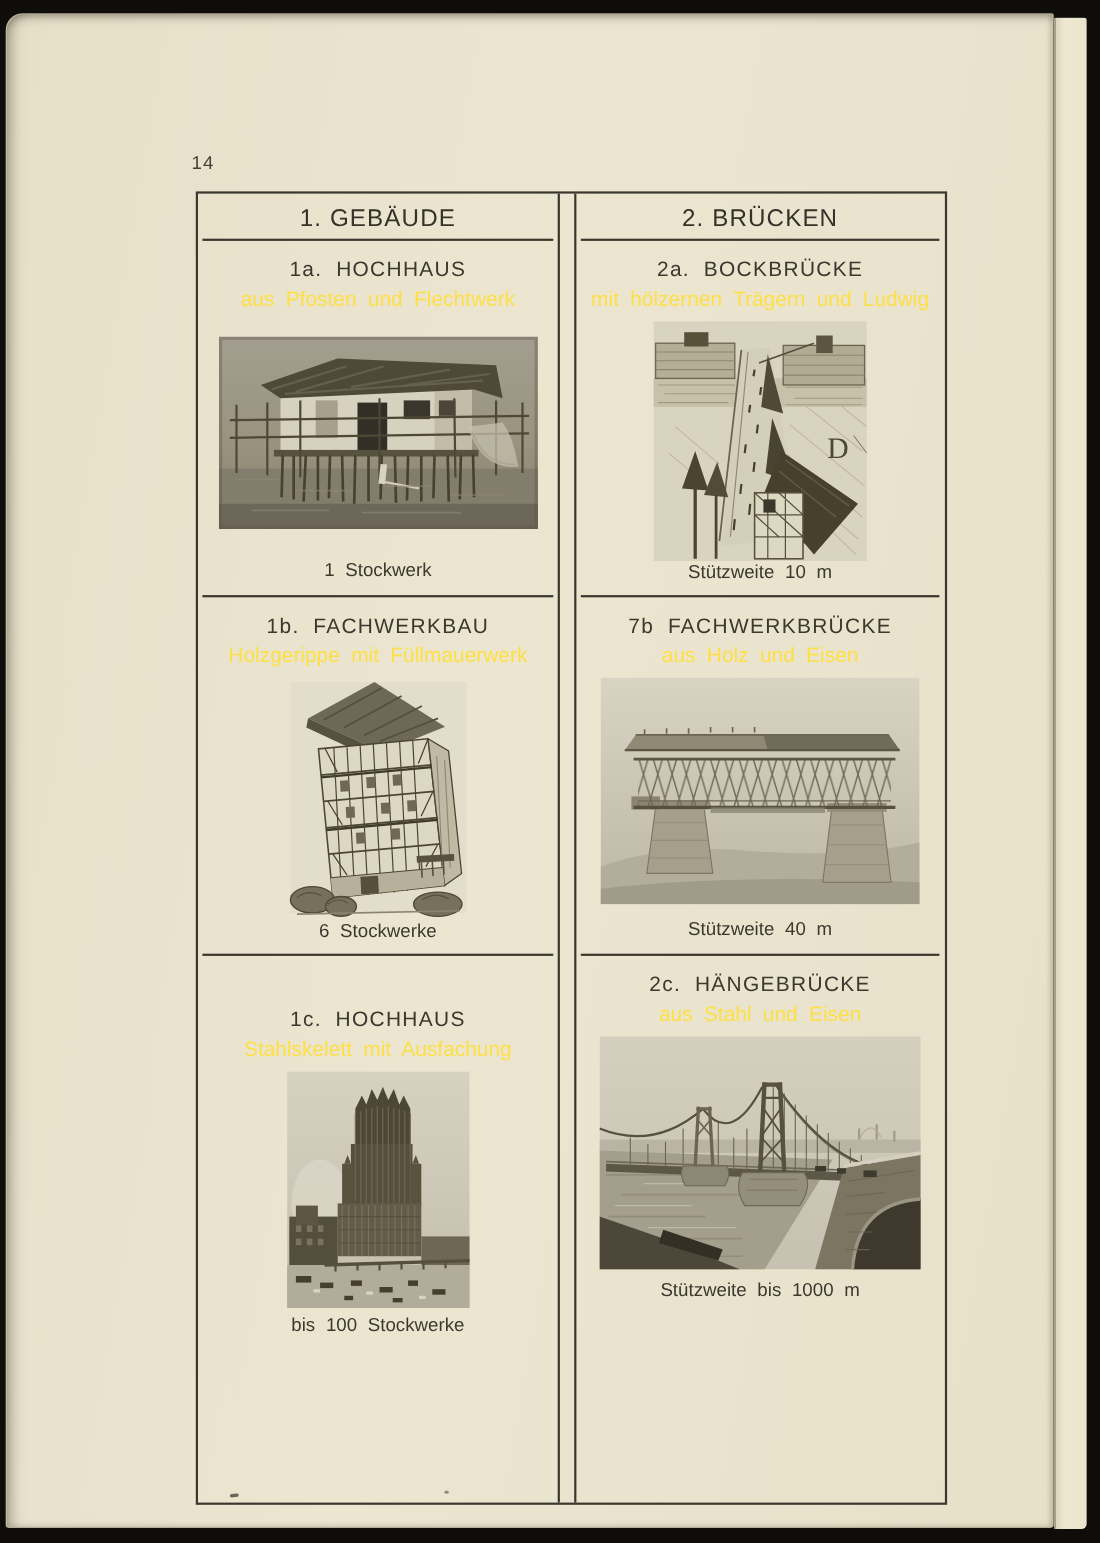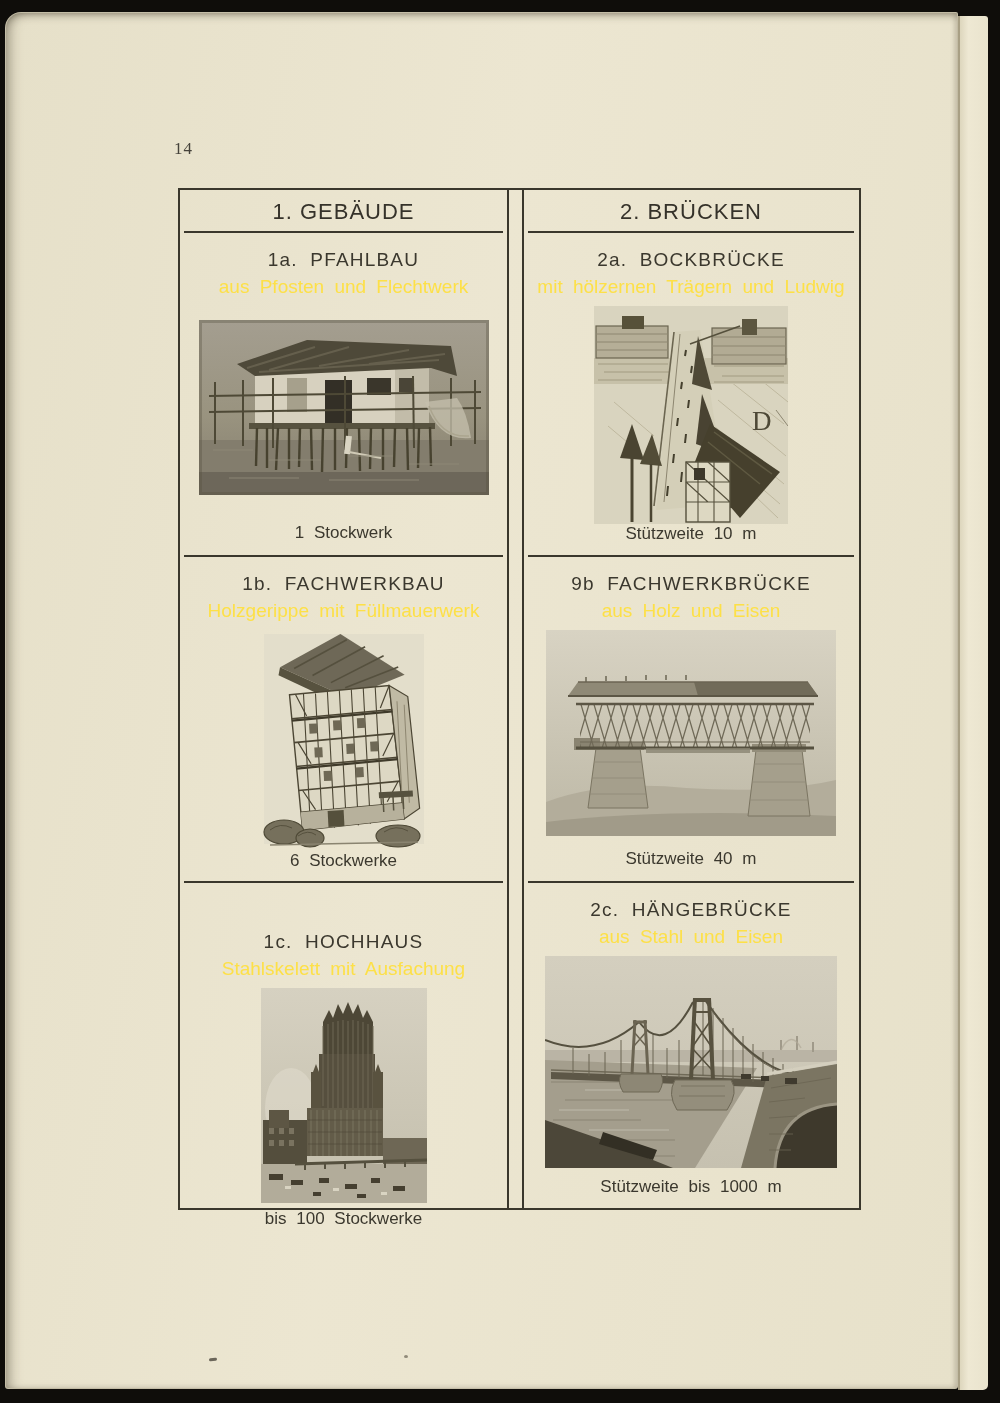--- a/index.html
+++ b/index.html
@@ -8,26 +8,26 @@
   .sheet{position:absolute;left:5px;top:12px;width:953px;height:1377px;
         background:linear-gradient(100deg,#e6e0c9,#ece6d1 45%,#e7e1ca);
         border:1px solid rgba(125,117,95,.35);
         border-radius:16px 2px 3px 3px;box-sizing:border-box;
         box-shadow:inset 10px 0 14px -8px rgba(70,62,45,.55),
                    inset 0 8px 10px -7px rgba(70,62,45,.5),
                    inset -3px 0 4px rgba(70,62,45,.18);}
   .next-edge{position:absolute;left:958px;top:16px;width:28px;height:1374px;
         background:linear-gradient(90deg,#ddd6bd,#eee8d3 30%,#e9e3cd);
         border-left:2px solid #a89f84;border-radius:0 3px 5px 0;}
-  .pagenum{position:absolute;left:174px;top:139px;font-family:Liberation Serif, serif;
+  .pagenum{position:absolute;left:174px;top:139px;font-family:Liberation Sans, sans-serif;
         font-size:17px;letter-spacing:1px;color:#45423a;}
   .running{position:absolute;left:178px;top:137px;width:684px;text-align:center;
         font-family:"Liberation Serif",serif;font-variant:small-caps;font-size:19px;
         letter-spacing:3px;color:#4a463c;}
-  .tbl{position:absolute;left:178px;top:188px;width:683px;height:1022px;
+  .tbl{position:absolute;left:178px;top:174px;width:683px;height:1194px;
         border:2.5px solid #3a372c;box-sizing:border-box;}
   .divider{position:absolute;left:327px;top:0;width:17px;height:100%;
         border-left:2px solid #3a372c;border-right:2px solid #3a372c;box-sizing:border-box;}
   .th{position:absolute;top:0;height:42px;line-height:44px;text-align:center;
         font-size:22px;letter-spacing:1px;color:#35322a;}
   .th-left{left:0;width:327px;}
   .th-right{left:344px;width:334px;}
   .rule{position:absolute;height:2px;background:#3a372c;}
   .rL1{left:4px;top:41px;width:319px;}   .rR1{left:348px;top:41px;width:326px;}
   .rL2{left:4px;top:365px;width:319px;}  .rR2{left:348px;top:365px;width:326px;}
@@ -65,21 +65,21 @@
     <div class="th th-left">1. GEBÄUDE</div>
     <div class="th th-right">2. BRÜCKEN</div>
     <div class="rule rL1"></div>
     <div class="rule rR1"></div>
     <div class="rule rL2"></div>
     <div class="rule rR2"></div>
     <div class="rule rL3"></div>
     <div class="rule rR3"></div>
 
     <div class="cell c1a">
-      <div class="t">1a. PFAHLBAU</div>
+      <div class="t">1a. HOCHHAUS</div>
       <div class="s">aus Pfosten und Flechtwerk</div>
       <div class="fig">
         <svg width="290" height="175" viewBox="0 0 290 175">
           <defs>
               <linearGradient id="aG" x1="0" y1="0" x2="0" y2="1">
             <stop offset="0" stop-color="#a49e90"></stop>
                 <stop offset=".55" stop-color="#99937f"></stop>
                 <stop offset="1" stop-color="#847e6e"></stop>
           </linearGradient>
             </defs>
@@ -226,21 +226,21 @@
             <ellipse cx="140" cy="210" rx="22" ry="11"></ellipse>
           </g>
           <path d="M12,204 q10,-8 22,-2 M40,210 q10,-7 18,-1 M126,206 q12,-8 24,-1" stroke="#4e4936" stroke-width="1" fill="none" opacity=".8"></path>
           <line x1="12" y1="219" x2="160" y2="216" stroke="#8a8470" stroke-width="1.5"></line>
         </svg>
       </div>
       <div class="cap">6 Stockwerke</div>
     </div>
 
     <div class="cell c2b">
-      <div class="t">9b FACHWERKBRÜCKE</div>
+      <div class="t">7b FACHWERKBRÜCKE</div>
       <div class="s">aus Holz und Eisen</div>
       <div class="fig">
         <svg width="290" height="206" viewBox="0 0 290 206">
           <defs>
             <linearGradient id="dG" x1="0" y1="0" x2="0" y2="1">
               <stop offset="0" stop-color="#d8d3c3"></stop>
                 <stop offset="1" stop-color="#bdb8a6"></stop>
             </linearGradient>
             <pattern id="dLat" width="13" height="44" patternUnits="userSpaceOnUse">
               <path d="M0,0 L13,44 M13,0 L0,44" stroke="#6f6957" stroke-width="1.3" fill="none"></path>

